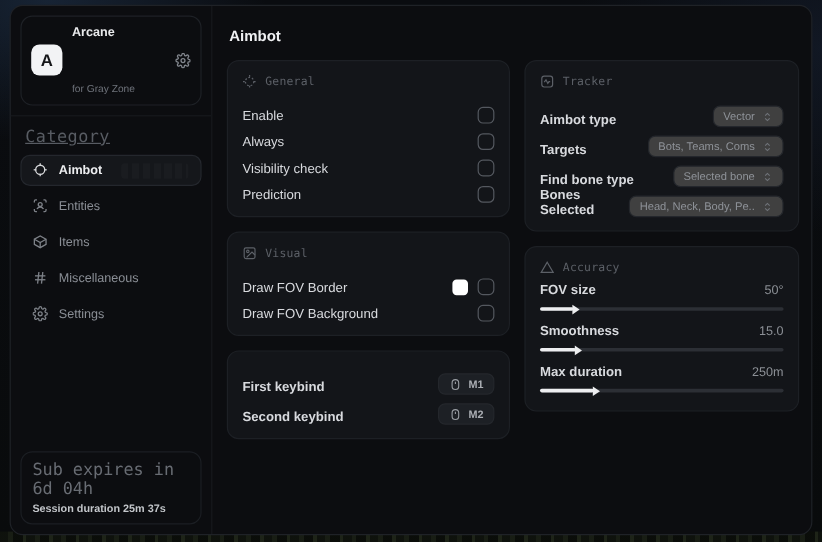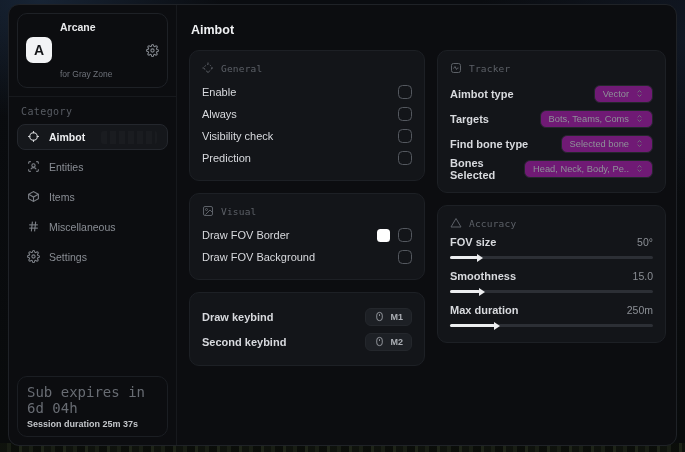--- a/index.html
+++ b/index.html
@@ -26,22 +26,22 @@
     display:flex; align-items:center; gap:8px; }
   .brand-logo { width:26px; height:26px; border-radius:7px; background:#f2f3f5;
     color:#141518; font-weight:bold; font-size:14px; display:flex; align-items:center; justify-content:center; }
   .brand-text { flex:1; line-height:1.25; }
   .brand-name { font-size:10.5px; font-weight:bold; color:#e9eaec; }
   .brand-sub { font-size:8.5px; color:#6e727a;margin-top:35px; }
   .icon { display:inline-flex; align-items:center; justify-content:center; color:inherit; }
   .brand .gear { color:#82868d; }
   .side-divider { border:none; border-top:1px solid #17191d; margin:8px -8px 0 -8px; }
 
-  .category { font-family:"DejaVu Sans Mono", monospace; font-size:10px; color:#585c63;
-    margin:9px 4px 7px 4px; letter-spacing:.4px; }
+  .category { font-family:"DejaVu Sans Mono", monospace; font-size:14px; color:#585c63;
+    margin:9px 4px 7px 4px; letter-spacing:.4px;text-decoration:underline; }
   .nav { display:flex; flex-direction:column; gap:4px; }
   .nav-item { height:26px; border-radius:8px; border:1px solid transparent;
     display:flex; align-items:center; gap:9px; padding:0 9px;
     color:#8a8e95; font-size:10.5px; cursor:pointer; position:relative; }
   .nav-item.selected { background:#15171b; border-color:#24272d; color:#edeef0; font-weight:bold; }
   .nav-item .icon { width:13px; color:inherit; opacity:.9; }
   .ghost { position:absolute; right:10px; top:6px; width:56px; height:13px; border-radius:3px;
     background:repeating-linear-gradient(90deg, rgba(255,255,255,.045) 0 6px, transparent 6px 9px);
     filter:blur(.4px); opacity:.5; }
 
@@ -55,38 +55,38 @@
   .columns { display:flex; gap:12px; align-items:flex-start; }
   .col { display:flex; flex-direction:column; gap:12px; }
   .col-left { flex:0 0 236px; }
   .col-right { flex:1; }
 
   .card { background:#131519; border:1px solid #1d2025; border-radius:10px; padding:11px 12px; }
   .card-header { display:flex; align-items:center; gap:7px; margin-bottom:7px;
     font-family:"DejaVu Sans Mono", monospace; font-size:9.5px; color:#5c6067; letter-spacing:.2px; }
   .card-header .icon { width:12px; color:#5c6067; }
 
-  .row { height:22px; display:flex; align-items:center; justify-content:space-between; }
+  .row { height:22px; display:flex; align-items:flex-end; justify-content:space-between; }
   .row-label { font-size:11px; color:#d8dade; }
   .row-right { display:flex; align-items:center; gap:8px; }
 
   .checkbox { width:14px; height:14px; border-radius:4.5px; border:1.3px solid #54585f;
     background:transparent; cursor:pointer; }
   .swatch { width:13px; height:13px; border-radius:3.5px; cursor:pointer; }
 
   .kb-row { height:25px; }
   .kb-row .row-label { font-weight:bold; }
   .kb-btn { display:inline-flex; align-items:center; gap:5px; background:#1d2025;
     border:1px solid #24272c; border-radius:6px; padding:2.5px 8px;
     font-size:9px; font-weight:bold; color:#abaeb4; cursor:pointer; }
   .kb-btn .icon { width:11px; color:#9a9ea4; }
 
   .tr-row { height:25px; }
   .tr-row .row-label { font-weight:bold; }
-  .select-btn { display:inline-flex; align-items:center; gap:6px; background:#701a75;
+  .select-btn { display:inline-flex; align-items:center; gap:6px; background:#404040;
     border:1px solid #24272c; border-radius:6px; padding:3px 8px;
     font-size:9.3px; color:#8e9298; cursor:pointer; white-space:nowrap; }
   .select-btn .icon { width:9px; color:#70747a; }
 
   .srow { margin:2px 0 11px 0; }
   .srow:last-child { margin-bottom:4px; }
   .srow-top { display:flex; justify-content:space-between; align-items:center; }
   .srow-top .row-label { font-weight:bold; }
   .srow-val { font-size:10.5px; color:#8b8f95; }
   .slider { position:relative; height:3px; background:#2c2f35; border-radius:2px; margin-top:8px; cursor:pointer; }
@@ -244,21 +244,21 @@
             </span>
           </div>
           <div class="row">
             <span class="row-label">Draw FOV Background</span>
             <span class="checkbox"></span>
           </div>
         </div>
 
         <div class="card">
           <div class="row kb-row">
-            <span class="row-label">Draw keybind</span>
+            <span class="row-label">First keybind</span>
             <span class="kb-btn">
               <span class="icon">
                 <svg width="11" height="11" viewBox="0 0 24 24" fill="none" stroke="currentColor" stroke-width="2">
                     <rect x="6" y="3" width="12" height="18" rx="6"></rect>
                     <line x1="12" y1="7" x2="12" y2="11"></line>
                   </svg>
               </span>
               <span>M1</span>
             </span>
           </div>

